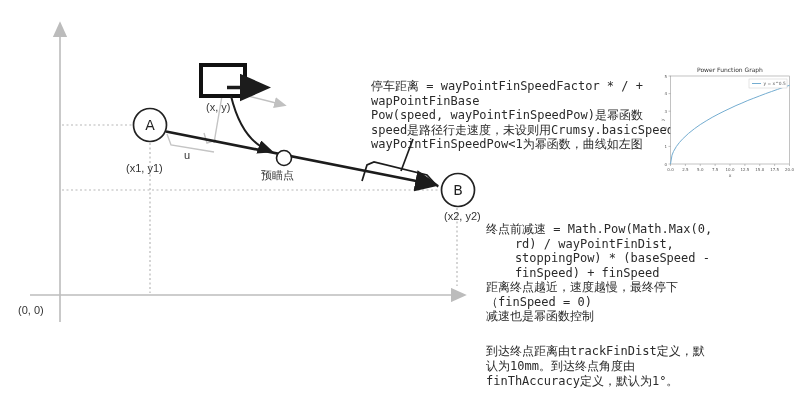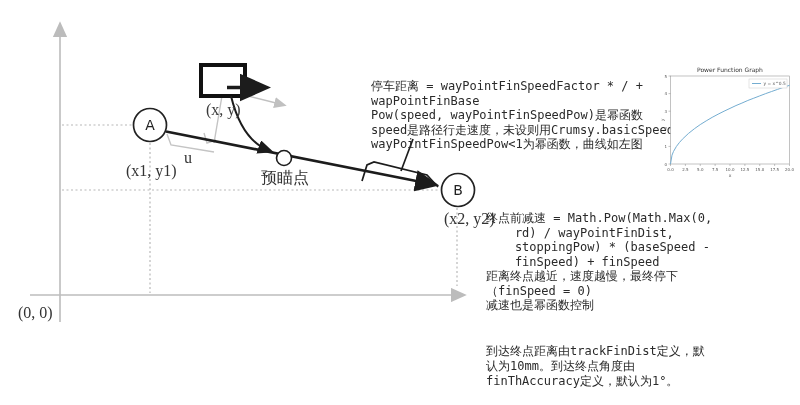--- a/index.html
+++ b/index.html
@@ -6,22 +6,22 @@
   .canvas{
     position:relative;width:800px;height:405px;background:#fff;overflow:hidden;
     font-family:"DejaVu Sans","Liberation Sans",sans-serif;color:#2d2d2d;
   }
   .abs{position:absolute;}
   .note{
     font-family:"DejaVu Sans Mono","Liberation Mono",monospace;
     font-size:12px;line-height:14.5px;white-space:pre;color:#2a2a2a;
   }
   .lbl{
-    font-family:Liberation Serif, serif;
-    font-size:16px;color:#333;white-space:nowrap;
+    font-family:Liberation Sans, sans-serif;
+    font-size:11px;color:#333;white-space:nowrap;
   }
   svg text{font-family:"DejaVu Sans","Liberation Sans",sans-serif;}
 </style>
 </head>
 <body>
 
 <div class="canvas">
 
   <svg class="abs" style="left:0;top:0;" width="800" height="405" viewBox="0 0 800 405">
     <defs>
@@ -74,21 +74,21 @@
   <div class="abs lbl" style="left:184px;top:149px;">u</div>
   <div class="abs lbl" style="left:261px;top:168px;text-align:center;">预瞄点</div>
   <div class="abs lbl" style="left:18px;top:304px;">(0, 0)</div>
   <div class="abs lbl" style="left:444px;top:210px;">(x2, y2)</div>
 
   <div class="abs note" style="left:371px;top:79px;">停车距离 = wayPointFinSpeedFactor * / +
 wapPointFinBase
 Pow(speed, wayPointFinSpeedPow)是幂函数
 speed是路径行走速度，未设则用Crumsy.basicSpeed
 wayPointFinSpeedPow&lt;1为幂函数，曲线如左图</div>
-  <div class="abs note" style="left:486px;top:211px;">终点前减速 = Math.Pow(Math.Max(0,
+  <div class="abs note" style="left:486px;top:222px;">终点前减速 = Math.Pow(Math.Max(0,
     rd) / wayPointFinDist,
     stoppingPow) * (baseSpeed -
     finSpeed) + finSpeed
 距离终点越近，速度越慢，最终停下
 （finSpeed = 0)
 减速也是幂函数控制</div>
   <div class="abs note" style="left:486px;top:344px;line-height:15px;">到达终点距离由trackFinDist定义，默
 认为10mm。到达终点角度由
 finThAccuracy定义，默认为1°。</div>
 

